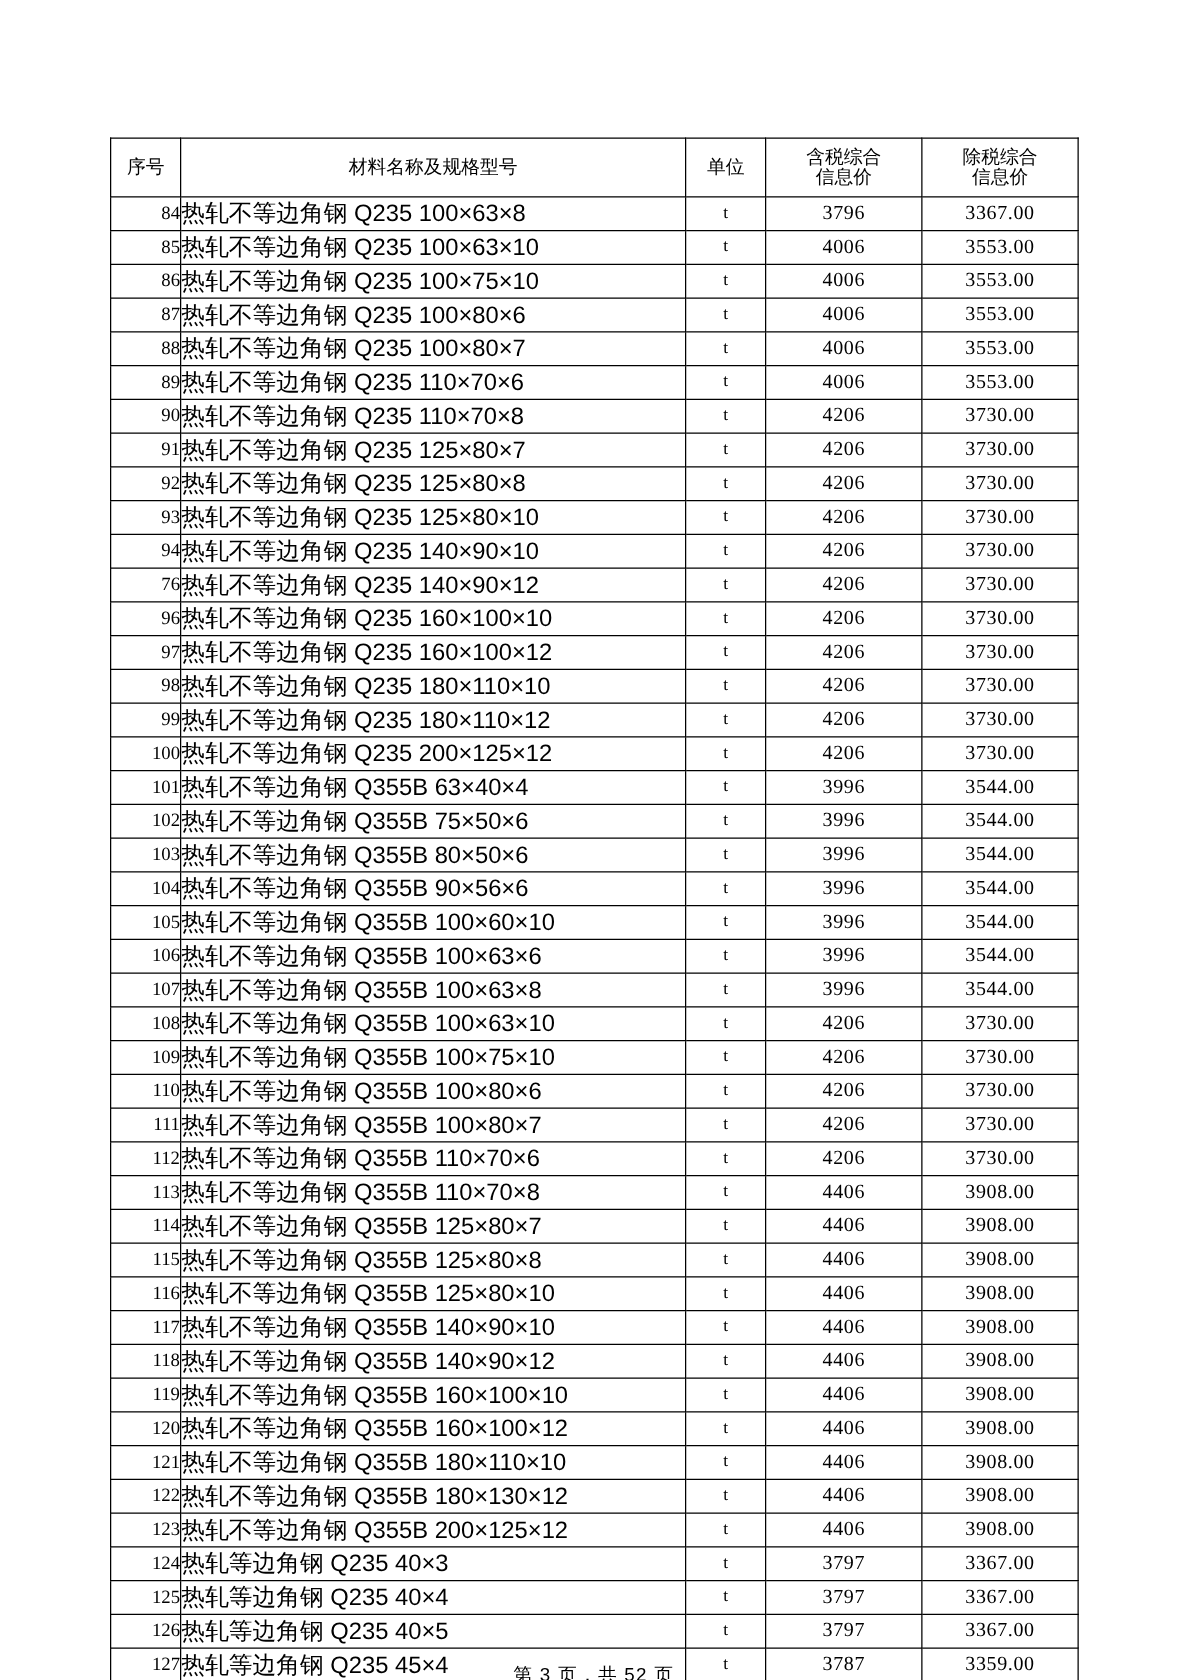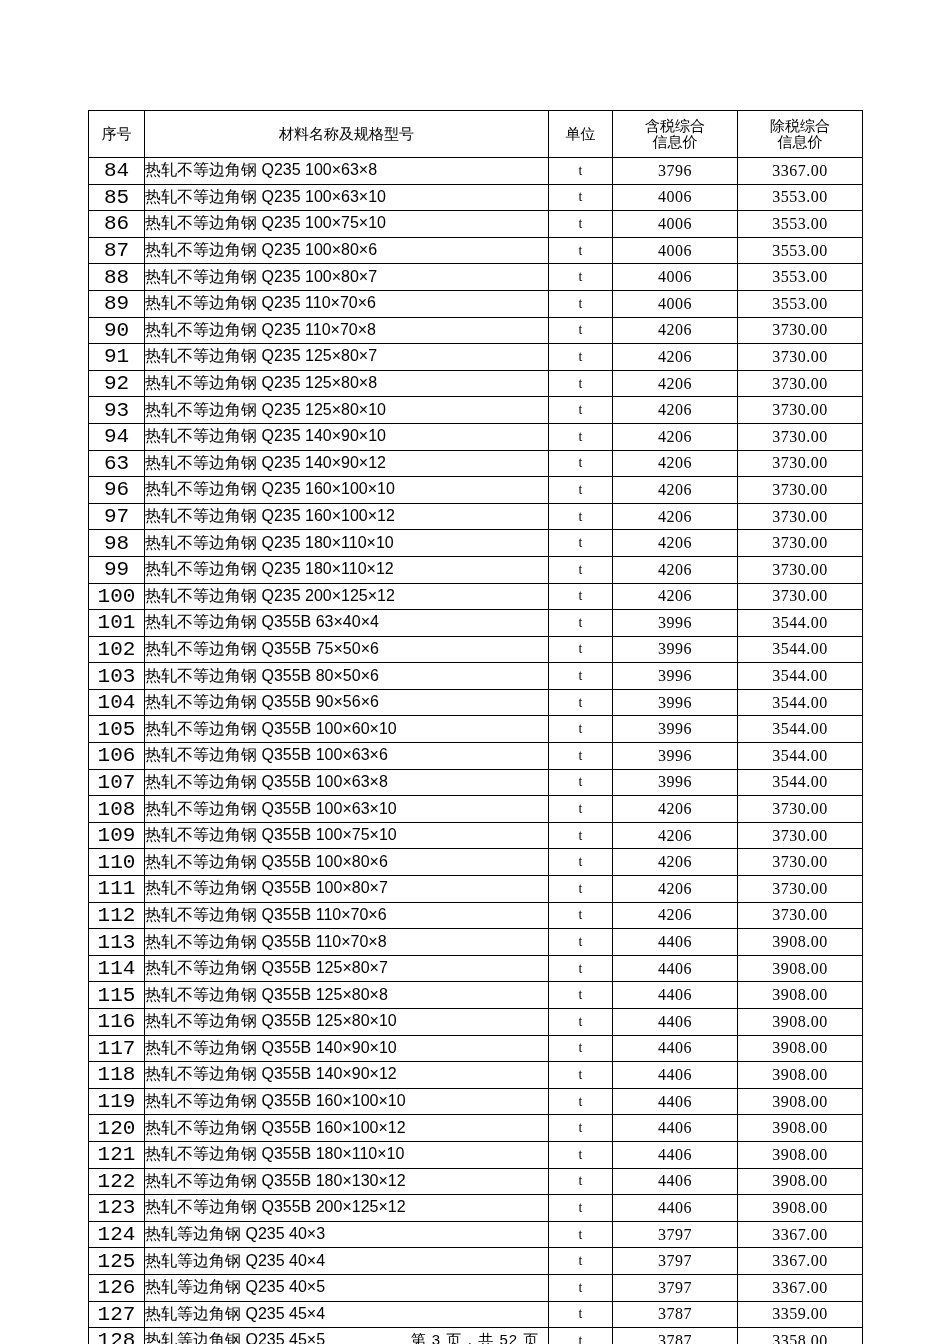--- a/index.html
+++ b/index.html
@@ -54,29 +54,29 @@
   }
   thead th .two-line {
     display: block;
     line-height: 1.1;
   }
   tbody td {
     height: 25.6px;
     font-size: 14.5px;
   }
   td.seq {
-    text-align: center;
-    font-family: Liberation Mono, monospace;
-    font-size: 21px;
+    text-align: right;
+    font-family: Liberation Serif, serif;
+    font-size: 15px;
   }
   td.name {
     text-align: left;
     padding-left: 4px;
     font-family: "Liberation Sans", "DejaVu Sans", sans-serif;
-    font-size: 16px;
+    font-size: 19px;
     white-space: nowrap;
     overflow: hidden;
   }
   td.unit {
     text-align: center;
     font-size: 14px;
   }
   td.price {
     text-align: center;
     font-family: "Liberation Serif", "DejaVu Serif", serif;
@@ -196,21 +196,21 @@
             <td class="price">3730.00</td>
           </tr>
           <tr>
             <td class="seq">94</td>
             <td class="name">热轧不等边角钢  Q235  140×90×10</td>
             <td class="unit">t</td>
             <td class="price">4206</td>
             <td class="price">3730.00</td>
           </tr>
           <tr>
-            <td class="seq">63</td>
+            <td class="seq">76</td>
             <td class="name">热轧不等边角钢  Q235  140×90×12</td>
             <td class="unit">t</td>
             <td class="price">4206</td>
             <td class="price">3730.00</td>
           </tr>
           <tr>
             <td class="seq">96</td>
             <td class="name">热轧不等边角钢  Q235  160×100×10</td>
             <td class="unit">t</td>
             <td class="price">4206</td>

